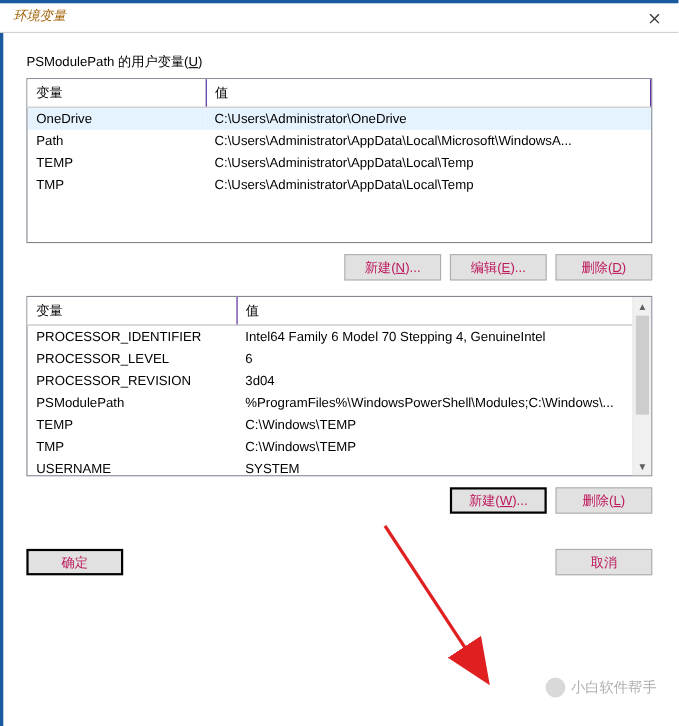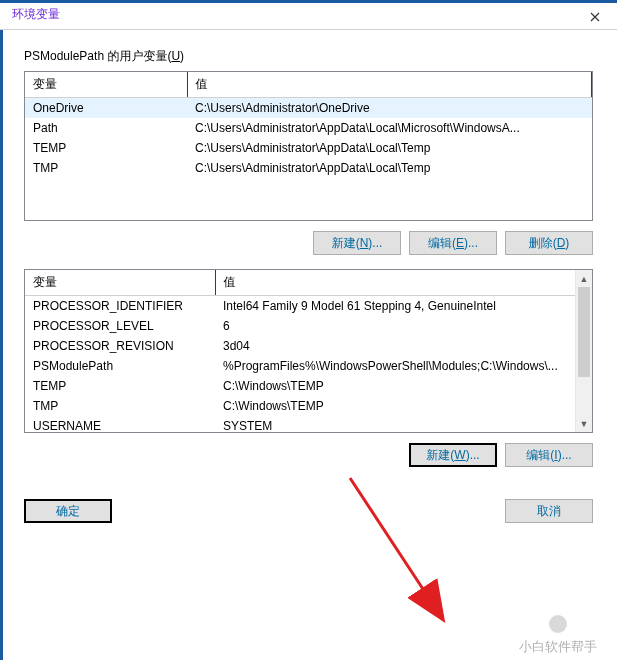--- a/index.html
+++ b/index.html
@@ -18,21 +18,21 @@
   display: flex;
   align-items: center;
   padding: 0 8px;
   position: relative;
   background: #fff;
 }
 .titlebar .top-accent {
   position: absolute; top:0; left:0; right:0; height:3px;
   background: #1a5a9e;
 }
-.titlebar-title { font-size: 12px; padding-left: 4px; color:#6d28d9; }
+.titlebar-title { font-size: 12px; padding-left: 4px; color:#a16207;font-style:italic; }
 .titlebar-close {
   position: absolute; right: 0; top: 3px; width: 45px; height: 27px;
   display: flex; align-items: center; justify-content: center;
   font-size: 14px; color: #333;
 }
 .left-accent {
   position: absolute;
   top: 30px; left: 0; bottom: 0;
   width: 3px; background: #1a5a9e;
 }
@@ -100,48 +100,47 @@
   margin-bottom: 14px;
 }
 .btn {
   min-width: 88px;
   height: 24px;
   padding: 0 6px;
   border: 1px solid #adadad;
   background: #e1e1e1;
   font-family: inherit;
   font-size: 12px;
-  color: #0369a1;
+  color: #be185d;
   cursor: pointer;
 }
 .btn .u { text-decoration: underline; }
 .btn.primary {
   border: 2px solid #000000;
   background: #e1e1e1;
 }
 .dialog-btn-row {
   display: flex;
   justify-content: space-between;
   gap: 24px;
   margin-top: 32px;
 }
 .arrow-annot {
   position:absolute;
   pointer-events:none;
   top:0; left:0;
 }
 .watermark {
   position:absolute;
-  right: 20px; bottom: 4px;
+  right: 20px; bottom: 26px;
   font-size: 13px;
   color: #b0b0b0;
   display:flex;
   align-items:center;
   gap:5px;
-  flex-direction:column;
 }
 .wm-icon {
   width:18px; height:18px; border-radius:50%;
   background:#c0c0c0; opacity:0.6;
 }
 </style>
 </head>
 <body>
 
 <div class="titlebar">
@@ -207,21 +206,21 @@
     <table class="tbl" id="sys-table">
       <thead>
         <tr>
           <th class="col-var" style="width:190px">变量</th>
           <th>值</th>
         </tr>
       </thead>
       <tbody id="sys-tbody">
           <tr>
             <td>PROCESSOR_IDENTIFIER</td>
-            <td>Intel64 Family 9 Model 61 Stepping 4, GenuineIntel</td>
+            <td>Intel64 Family 6 Model 70 Stepping 4, GenuineIntel</td>
           </tr>
           <tr>
             <td>PROCESSOR_LEVEL</td>
             <td>6</td>
           </tr>
           <tr>
             <td>PROCESSOR_REVISION</td>
             <td>3d04</td>
           </tr>
           <tr>
@@ -247,21 +246,21 @@
       <div class="thumb" style="top:17px; height:90px;"></div>
       <div class="arrow" style="position:absolute; bottom:0; left:0; right:0;">▼</div>
     </div>
   </div>
 
   <div class="btn-row">
     <button class="btn primary">
       <span>新建(</span><span class="u">W</span><span>)...</span>
     </button>
     <button class="btn">
-      <span>编辑(</span><span class="u">I</span><span>)...</span>
+      <span>删除(</span><span class="u">L</span><span>)</span>
     </button>
   </div>
 
   <div class="dialog-btn-row">
     <button class="btn primary" style="min-width:88px">确定</button>
     <button class="btn" style="min-width:88px">取消</button>
   </div>
 
 </div>
 

